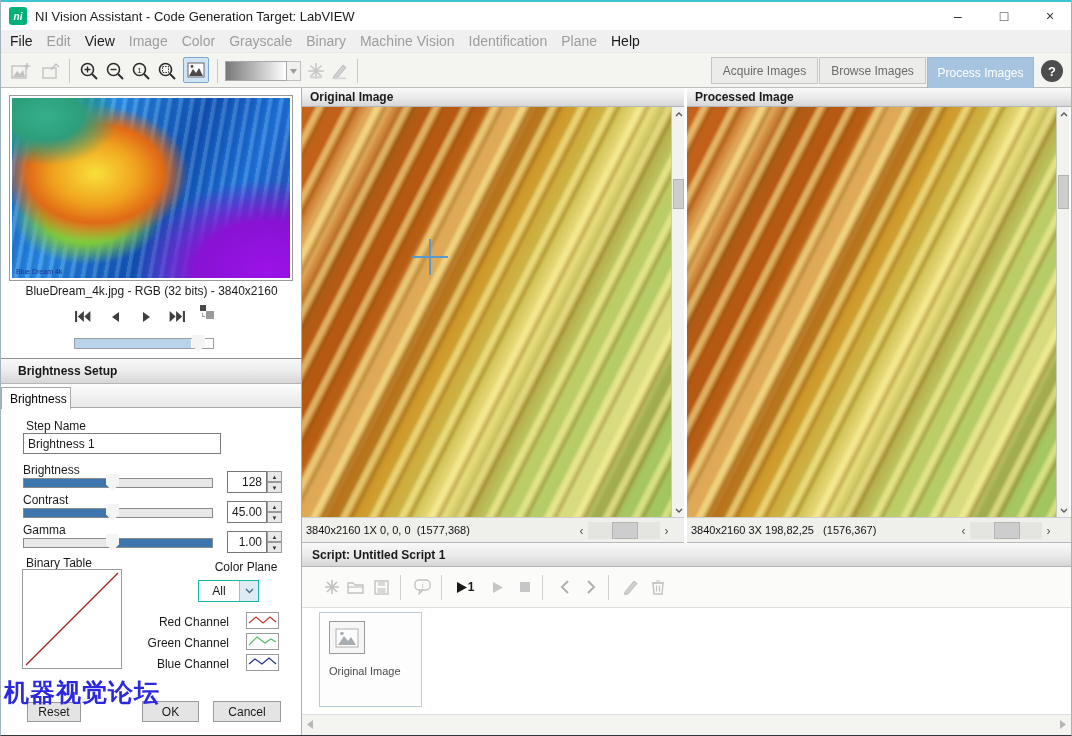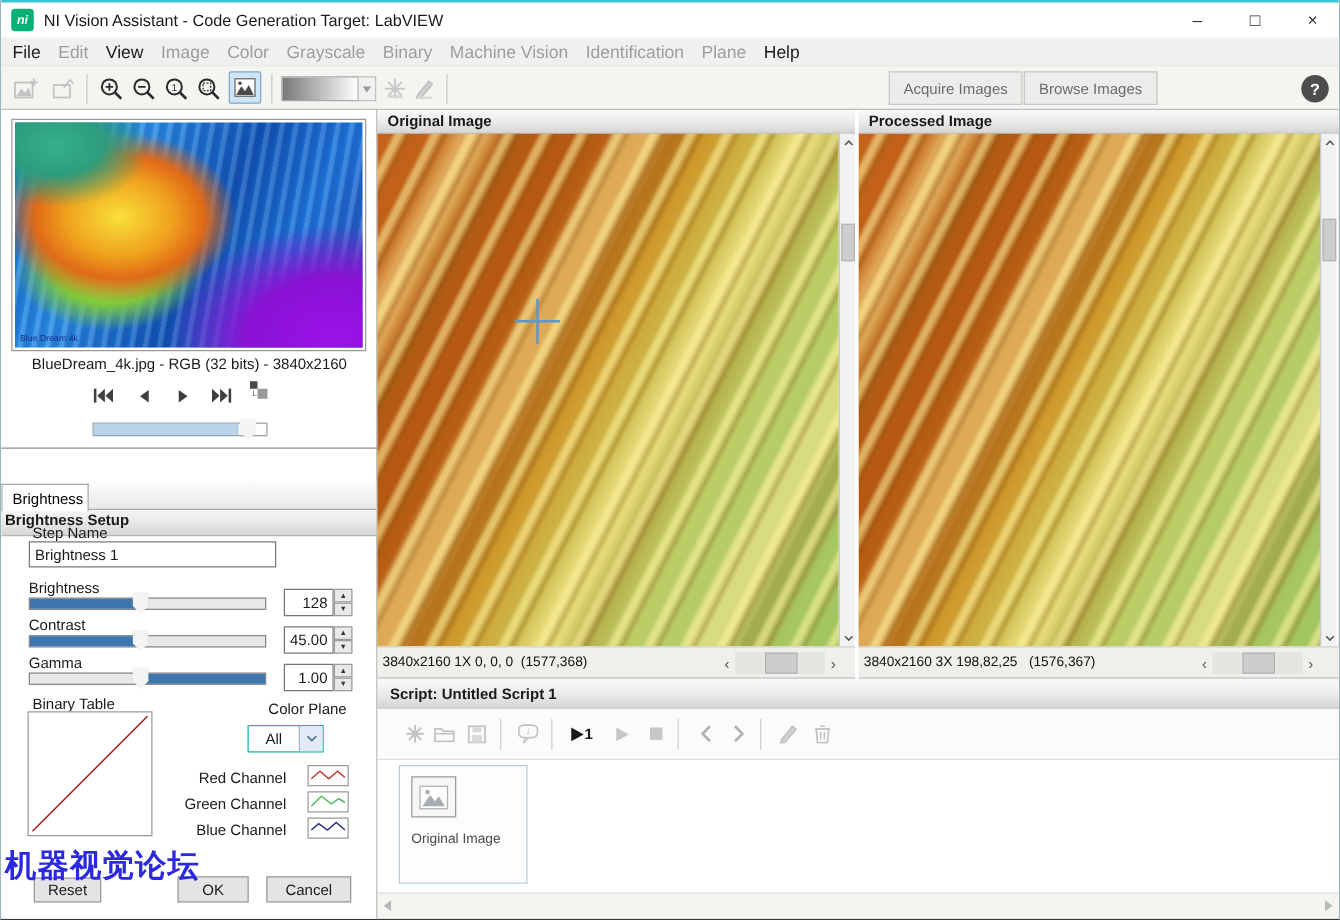--- a/index.html
+++ b/index.html
@@ -55,21 +55,21 @@
   .caption{position:absolute;left:0;top:196px;width:301px;text-align:center;font-size:12px;color:#1a1a1a;}
   .pb-icon{position:absolute;width:20px;height:18px;display:flex;align-items:center;justify-content:center;}
   .navtrack{position:absolute;left:73px;top:250px;width:140px;height:11px;border:1px solid #9aa0a8;background:#fdfdfd;}
   .navfill{position:absolute;left:0;top:0;bottom:0;width:84%;background:#b9d4ea;}
   .thumb-pent{position:absolute;width:13px;height:17px;background:#f4f4f4;
       clip-path:polygon(0 0,100% 0,100% 62%,50% 100%,0 62%);filter:drop-shadow(0 0 1px #777);}
   .divider{position:absolute;left:0;top:270px;width:301px;height:1px;background:#909090;}
   .grad-header{background:linear-gradient(#f9f9f9 0%,#eaeaea 55%,#d6d6d6 100%);
                border-bottom:1px solid #b5b5b5;font-weight:bold;font-size:12px;color:#1a1a1a;
                display:flex;align-items:center;}
-  .setup-header{position:absolute;left:0;top:271px;width:300px;height:25px;padding-left:3px;margin-top:45px;}
+  .setup-header{position:absolute;left:0;top:271px;width:300px;height:25px;padding-left:17px;}
   .tabstrip{position:absolute;left:0;top:296px;width:300px;height:24px;
             background:linear-gradient(#fdfdfd,#e8e8e8);border-bottom:1px solid #a8a8a8;}
   .tab-active{position:absolute;left:0;top:299px;width:70px;height:22px;background:#ffffff;
             border:1px solid #a8a8a8;border-bottom:none;z-index:2;font-size:12px;
             display:flex;align-items:center;padding-left:8px;}
   .lbl{position:absolute;font-size:12px;color:#1a1a1a;}
   .stepinput{position:absolute;left:22px;top:345px;width:198px;height:21px;border:1px solid #7a7a7a;
              font-family:"Liberation Sans",sans-serif;font-size:12px;padding:0 4px;color:#1a1a1a;}
   .strack{position:absolute;width:190px;height:10px;border:1px solid #8a8a8a;background:#e8e8e8;}
   .sfill{position:absolute;left:0;top:0;bottom:0;width:47%;background:#3c76ad;}
@@ -219,20 +219,21 @@
     <div class="tb" style="left:328px;top:6px;width:22px;height:24px;">
       <svg width="18" height="18" viewBox="0 0 18 18">
           <path d="M3,14 L12,3 L15,5.5 L6,16 L2,16.5 Z" fill="#d0d0d0" stroke="#bcbcbc"></path>
           <rect x="3" y="15.4" width="12" height="1.8" fill="#d8d8d8"></rect>
         </svg>
     </div>
     <div class="tbsep" style="left:356px;"></div>
 
     <div class="mode-btn" style="left:710px;width:107px;">Acquire Images</div>
     <div class="mode-btn" style="left:818px;width:107px;">Browse Images</div>
+    <div class="mode-btn active" style="left:926px;width:107px;">Process Images</div>
     <div class="help-circle">
         <span>?</span>
       </div>
   </div>
 
   <div class="leftpanel">
     <div class="thumbbox">
       <div class="thumbimg">
         <span class="thumbtag">Blue Dream 4k</span>
       </div>

